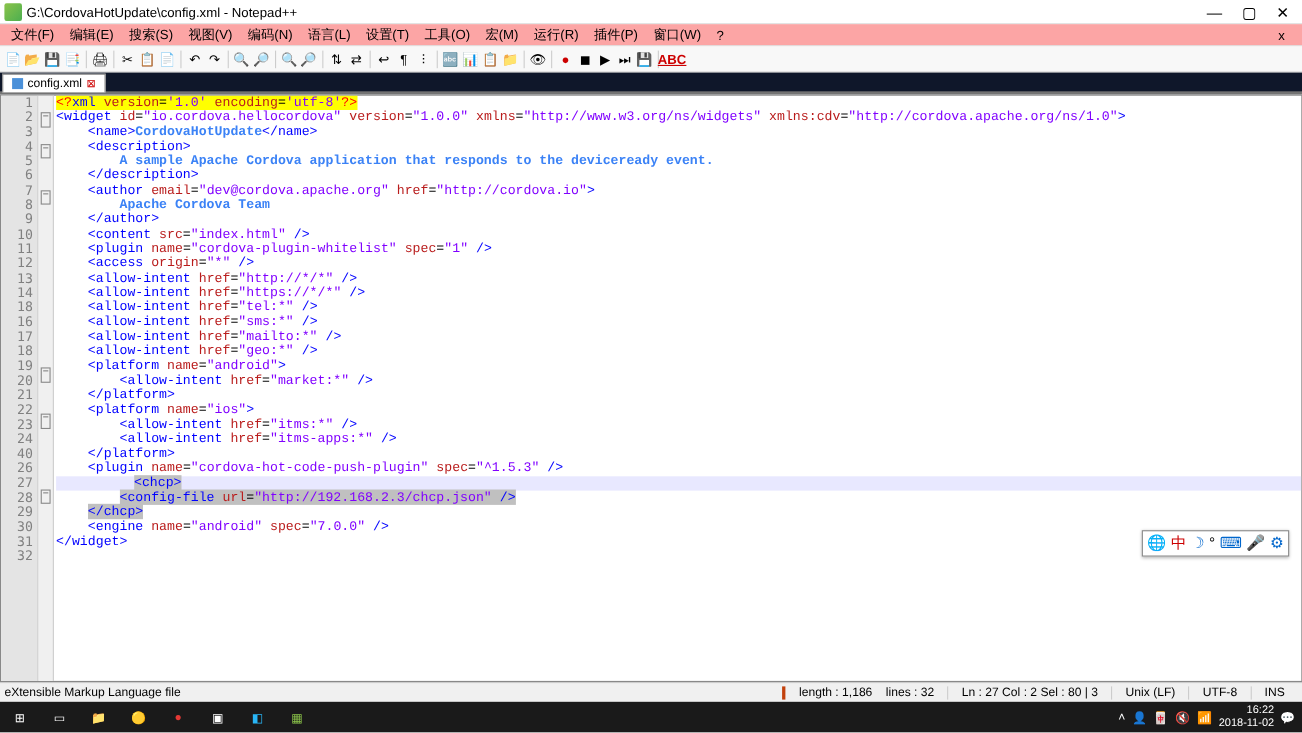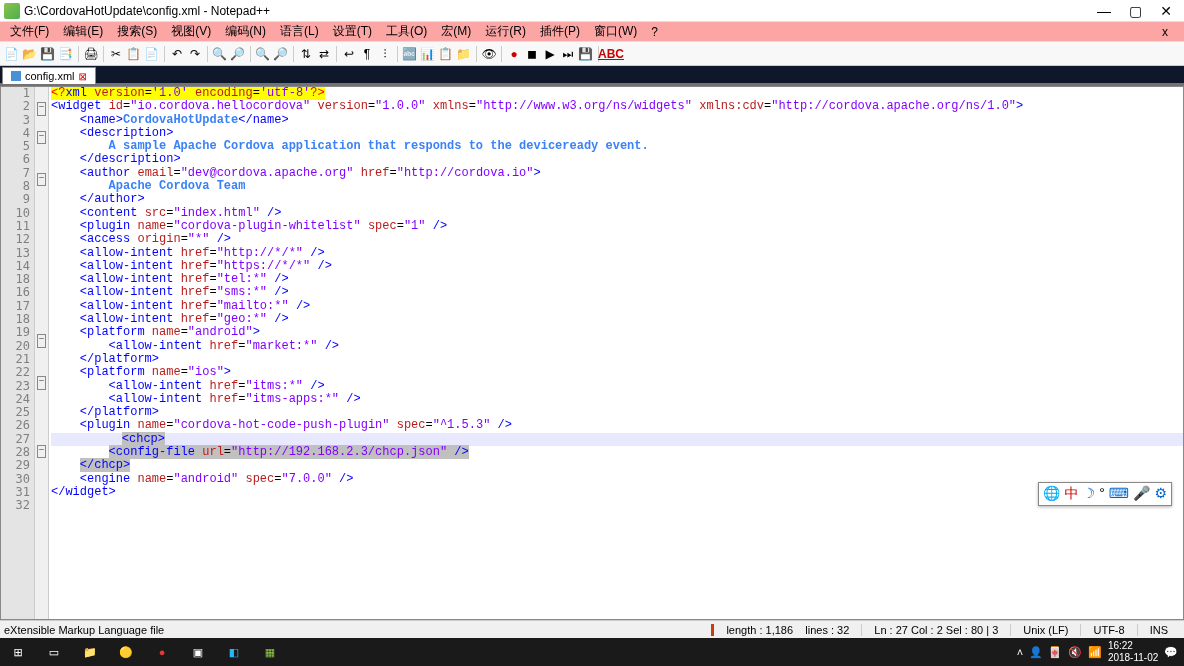--- a/index.html
+++ b/index.html
@@ -32,21 +32,21 @@
 .attr { color: #b91c1c; }
 .str { color: #8000ff; }
 .txt { color: #3b82f6; font-weight: bold; }
 .pi { color: #ff0000; }
 .statusbar { position: absolute; bottom: 28px; left: 0; right: 0; height: 18px; background: #f0f0f0; border-top: 1px solid #ccc; display: flex; align-items: center; font-size: 11px; padding: 0 4px; }
 .statusbar .sb-cell { padding: 0 12px; border-right: 1px solid #ccc; }
 .statusbar .sb-cell:first-child { flex: 1; border-right: 3px solid #c2410c; padding-left: 0; }
 .taskbar { position: absolute; bottom: 0; left: 0; right: 0; height: 28px; background: #1a1a1a; display: flex; align-items: center; color: #fff; font-size: 11px; }
 .taskbar .tbitem { width: 36px; height: 28px; display: flex; align-items: center; justify-content: center; }
 .taskbar .tray { margin-left: auto; display: flex; align-items: center; gap: 6px; padding-right: 6px; }
-.taskbar .clock { text-align: left; line-height: 12px; font-size: 10px; }
+.taskbar .clock { text-align: right; line-height: 12px; font-size: 10px; }
 .float-tray { position: absolute; right: 12px; bottom: 160px; background: #fff; border: 1px solid #888; padding: 2px 4px; display: flex; gap: 4px; font-size: 14px; box-shadow: 0 1px 3px rgba(0,0,0,.3); }
 .watermark { position: absolute; right: 12px; bottom: 32px; color: #ccc; font-size: 11px; }
 </style>
 </head>
 <body>
 
 <div class="titlebar">
   <div class="icon"></div>
   <div class="title">G:\CordovaHotUpdate\config.xml - Notepad++</div>
   <div class="winbtns">
@@ -144,21 +144,21 @@
       <div>18</div>
       <div>16</div>
       <div>17</div>
       <div>18</div>
       <div>19</div>
       <div>20</div>
       <div>21</div>
       <div>22</div>
       <div>23</div>
       <div>24</div>
-      <div>25</div>
+      <div>40</div>
       <div>26</div>
       <div>27</div>
       <div>28</div>
       <div>29</div>
       <div>30</div>
       <div>31</div>
       <div>32</div>
     </div>
   <div class="fold-gutter" id="foldgutter">
       <div></div>

